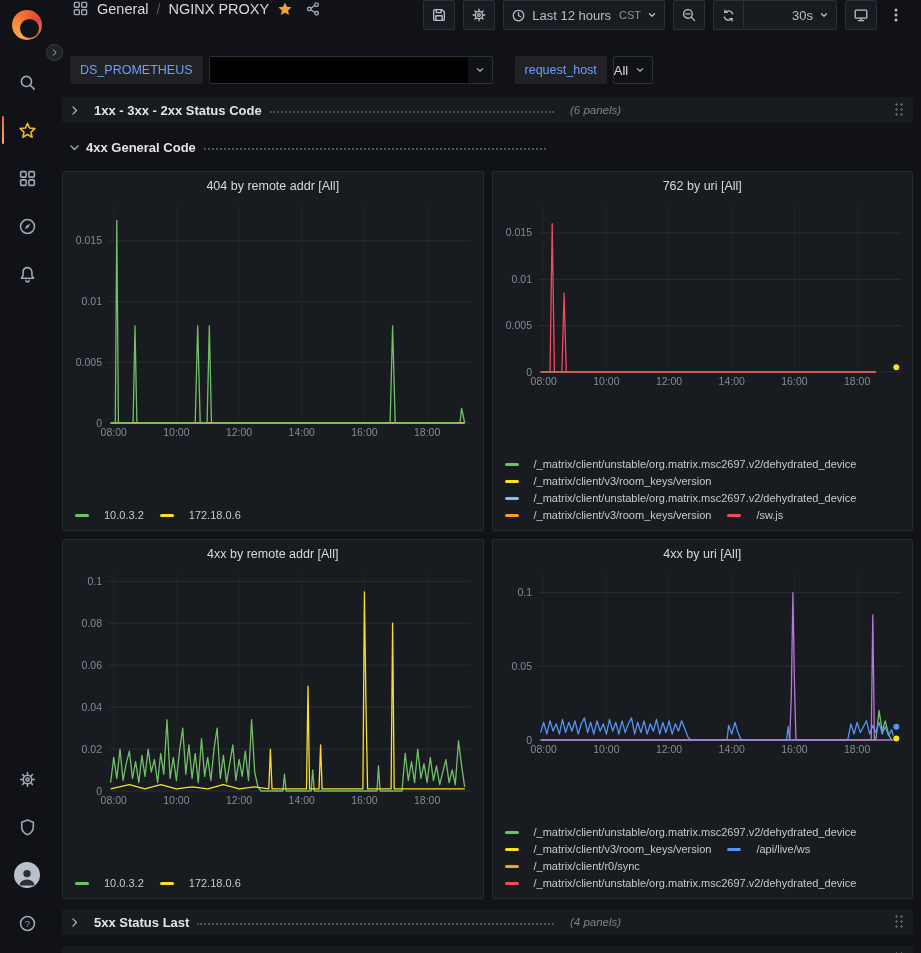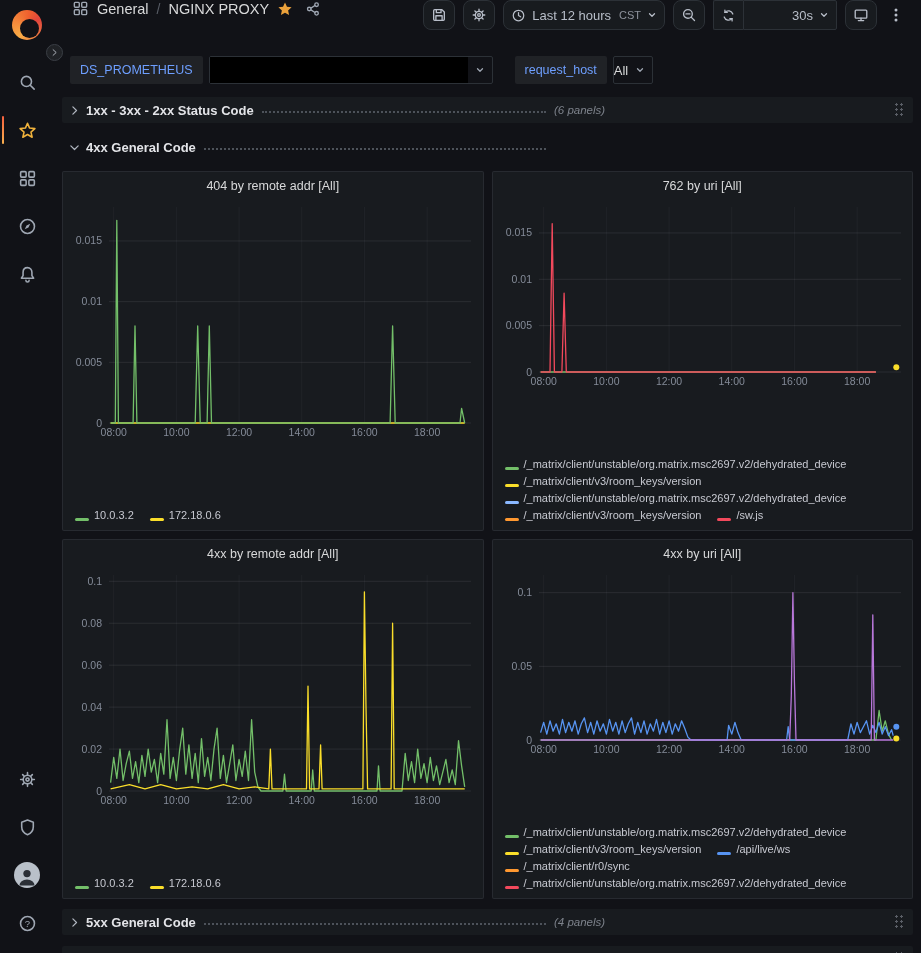--- a/index.html
+++ b/index.html
@@ -36,21 +36,21 @@
     padding:0 14px 0 18px;}
   .crumbs{display:flex;align-items:center;gap:8px;color:#9fa7b3;}
   .crumb{color:#d8d9da;font-size:14.5px;text-decoration:none;cursor:pointer;}
   .crumb.title{cursor:default;}
   .crumb-sep{color:#585d66;font-size:14px;}
   .fav{color:#eca23c;display:flex;cursor:pointer;}
   .share{display:flex;color:#9fa7b3;cursor:pointer;margin-left:4px;}
 
   .toolbar{display:flex;align-items:center;gap:8px;}
   .tb-btn{height:30px;min-width:30px;display:flex;align-items:center;justify-content:center;
-    gap:6px;background:#181b1f;border:1px solid #2c3137;border-radius:8px;color:#b8bec9;
+    gap:6px;background:#181b1f;border:1px solid #2c3137;border-radius:2px;color:#b8bec9;
     padding:0 7px;font-size:13px;cursor:pointer;font-family:inherit;}
   .tb-btn .tz{color:#8e939d;font-size:11px;margin-left:2px;}
   .tb-group{display:flex;}
   .tb-group .tb-btn:first-child{border-right:none;border-radius:2px 0 0 2px;}
   .tb-group .tb-btn:last-child{border-radius:0 2px 2px 0;padding-left:48px;}
   .tb-btn.kebab{border:none;background:transparent;min-width:22px;padding:0 2px;}
 
   
   .subnav{display:flex;align-items:center;padding:8px 16px 13px;gap:6px;}
   .var-label{height:28px;display:flex;align-items:center;padding:0 10px;background:#202226;
@@ -59,40 +59,40 @@
   .var-select{height:28px;display:flex;align-items:center;background:#111217;
     border:1px solid #2c3137;border-radius:2px;cursor:pointer;color:#d8d9da;}
   .var-select .redacted{width:258px;height:26px;background:#000;}
   .var-select .caret{display:flex;padding:0 7px;color:#9fa7b3;}
   .var-select.all{}
 
   
   .dashboard{flex:1;padding:0 8px;overflow:hidden;}
   .row-head{height:26px;display:flex;align-items:center;padding:0 8px 0 6px;
     margin-bottom:11px;cursor:pointer;}
-  .row-head.collapsed{background:#181b1f;border-radius:2px;}
+  .row-head.collapsed{background:#181b1f;border-radius:2px;gap:8px;}
   .row-chev{width:18px;display:flex;color:#b0b6c0;flex:0 0 18px;}
   .row-lead{flex:0 0 468px;display:flex;align-items:center;min-width:0;}
   .row-title{font-weight:700;font-size:13px;color:#e3e4e8;white-space:nowrap;}
   .dots{flex:1;height:0;border-bottom:2px dotted #4d525a;margin:4px 8px 0;}
   .row-count{font-style:italic;color:#7e838c;font-size:11.5px;white-space:nowrap;}
   .row-handle{margin-left:auto;width:11px;height:16px;cursor:grab;
     background-image:radial-gradient(#5a5e66 1.1px,transparent 1.4px);background-size:5px 5px;}
 
   .panels{display:grid;grid-template-columns:1fr 1fr;gap:8px;margin-bottom:10px;}
   .panel{height:360px;background:#181b1f;border:1px solid rgba(204,204,220,0.09);
     border-radius:2px;display:flex;flex-direction:column;overflow:hidden;}
   .panel-header{flex:0 0 27px;display:flex;align-items:center;justify-content:center;
     font-size:12.5px;font-weight:500;color:#d8d9da;cursor:pointer;}
   .chart{flex:1;min-height:0;padding:0 4px;}
   .chart svg text{font-family:"Liberation Sans","DejaVu Sans",sans-serif;}
   .legend{flex:0 0 auto;display:flex;flex-wrap:wrap;column-gap:16px;row-gap:5px;
     padding:3px 12px 9px;font-size:11px;color:#c7c9d1;overflow:hidden;align-content:flex-start;}
   .legend.multiline{max-height:90px;}
-  .legend-item{display:flex;align-items:flex-end;gap:5px;white-space:nowrap;cursor:pointer;}
+  .legend-item{display:flex;align-items:center;gap:15px;white-space:nowrap;cursor:pointer;}
   .legend-dash{width:14px;height:3px;border-radius:1.5px;flex:0 0 14px;}
 </style>
 </head>
 <body>
 
 <div class="app">
 
   <aside class="sidebar">
     <a class="logo"></a>
     <nav class="side-top">
@@ -500,21 +500,21 @@
         </section>
       </div>
 
       <div class="row-head collapsed">
         <span class="row-chev">
           <svg class="icn" width="13" height="13" viewBox="0 0 16 16">
               <path d="M6 3.5 10.5 8 6 12.5"></path>
             </svg>
         </span>
         <span class="row-lead">
-          <span class="row-title">5xx General Code</span>
+          <span class="row-title">5xx Status Last</span>
           <span class="dots"></span>
         </span>
         <span class="row-count">(4 panels)</span>
         <span class="row-handle"></span>
       </div>
 
       <div class="row-head collapsed">
         <span class="row-chev">
           <svg class="icn" width="13" height="13" viewBox="0 0 16 16">
               <path d="M6 3.5 10.5 8 6 12.5"></path>

